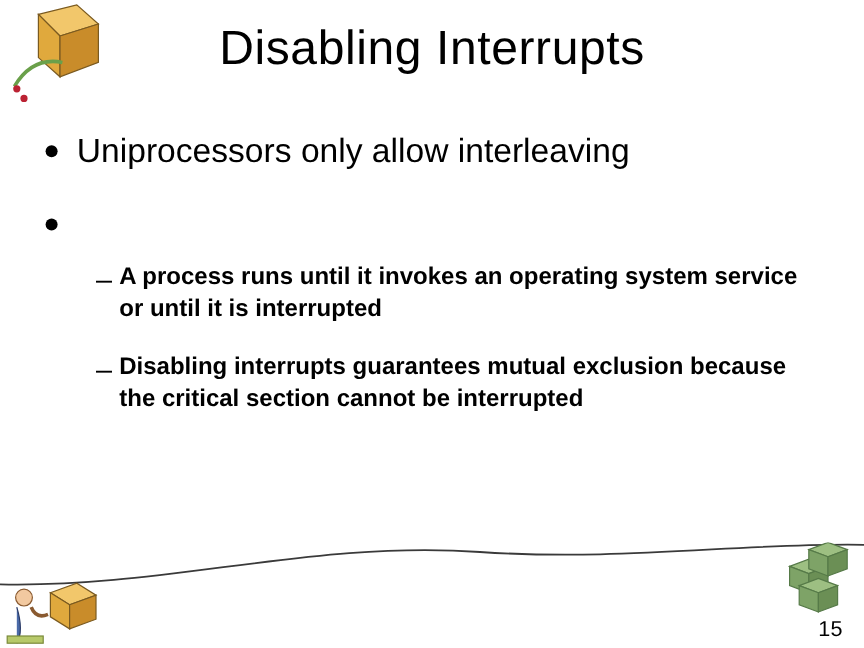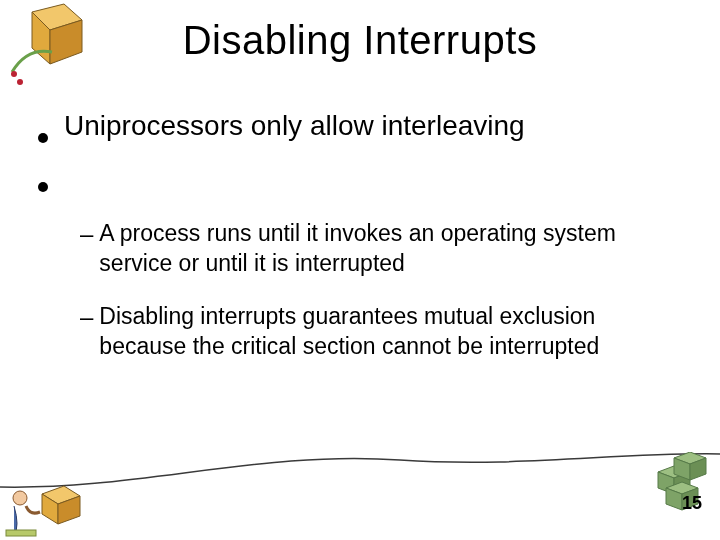--- a/index.html
+++ b/index.html
@@ -31,21 +31,21 @@
     letter-spacing: 0.5px;
   }
   .body {
     position: absolute;
     top: 108px;
     left: 38px;
     width: 640px;
   }
   .row-l1 {
     display: flex;
-    align-items: flex-end;
+    align-items: flex-start;
     margin-bottom: 26px;
   }
   .row-l1 .dot {
     width: 10px;
     height: 10px;
     border-radius: 50%;
     background: #000;
     margin-top: 13px;
     margin-right: 16px;
     flex: 0 0 auto;
@@ -60,29 +60,29 @@
     margin-left: 42px;
     margin-bottom: 22px;
   }
   .row-l2 .dash {
     font-size: 24px;
     line-height: 1.3;
     margin-right: 6px;
     flex: 0 0 auto;
   }
   .row-l2 .txt {
-    font-size: 23px;
+    font-size: 20px;
     line-height: 1.32;
+    font-weight: bold;
   }
   .pagenum {
     position: absolute;
     right: 18px;
-    bottom: 26px;
+    bottom: 5px;
     font-size: 18px;
-    font-weight: bold;
   }
   
   .swoosh {
     position: absolute;
     left: 0;
     bottom: 48px;
     width: 720px;
     height: 50px;
     pointer-events: none;
   }

